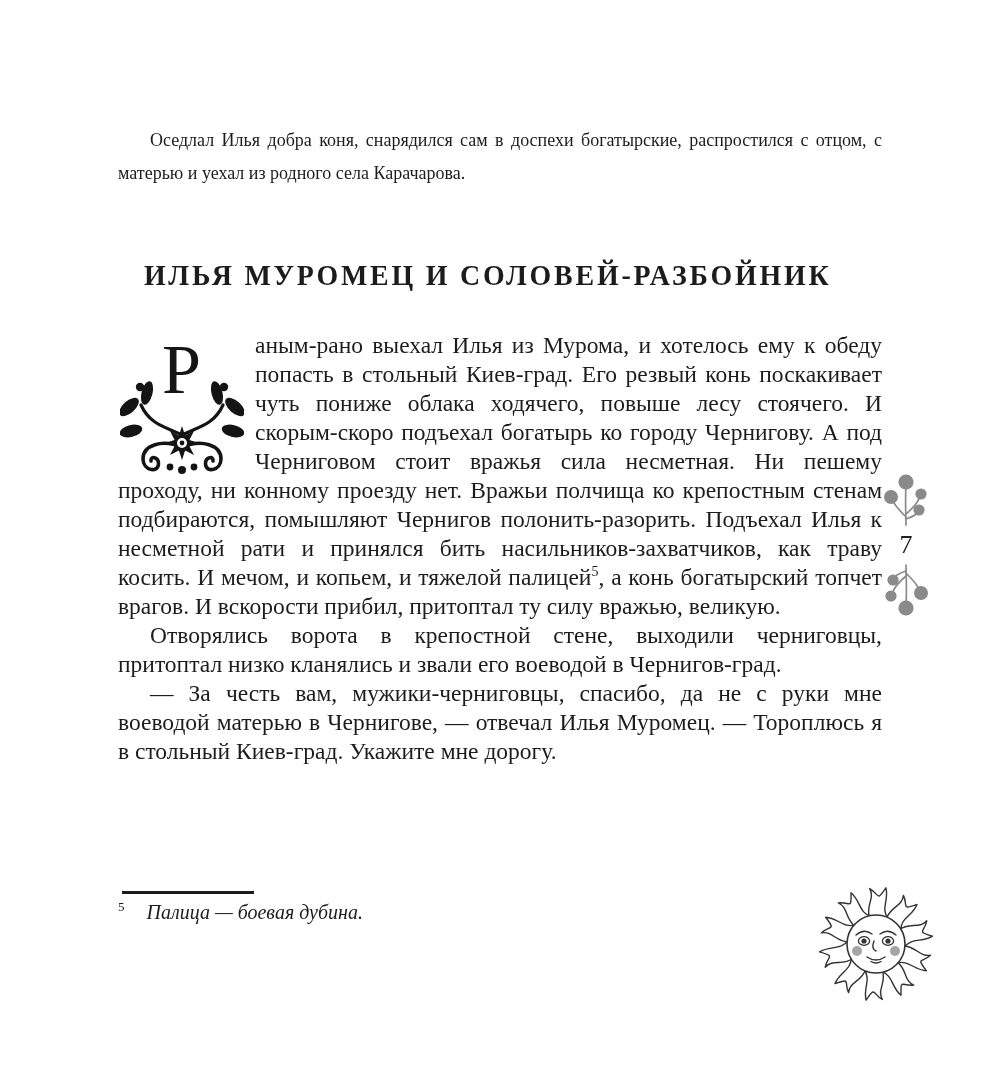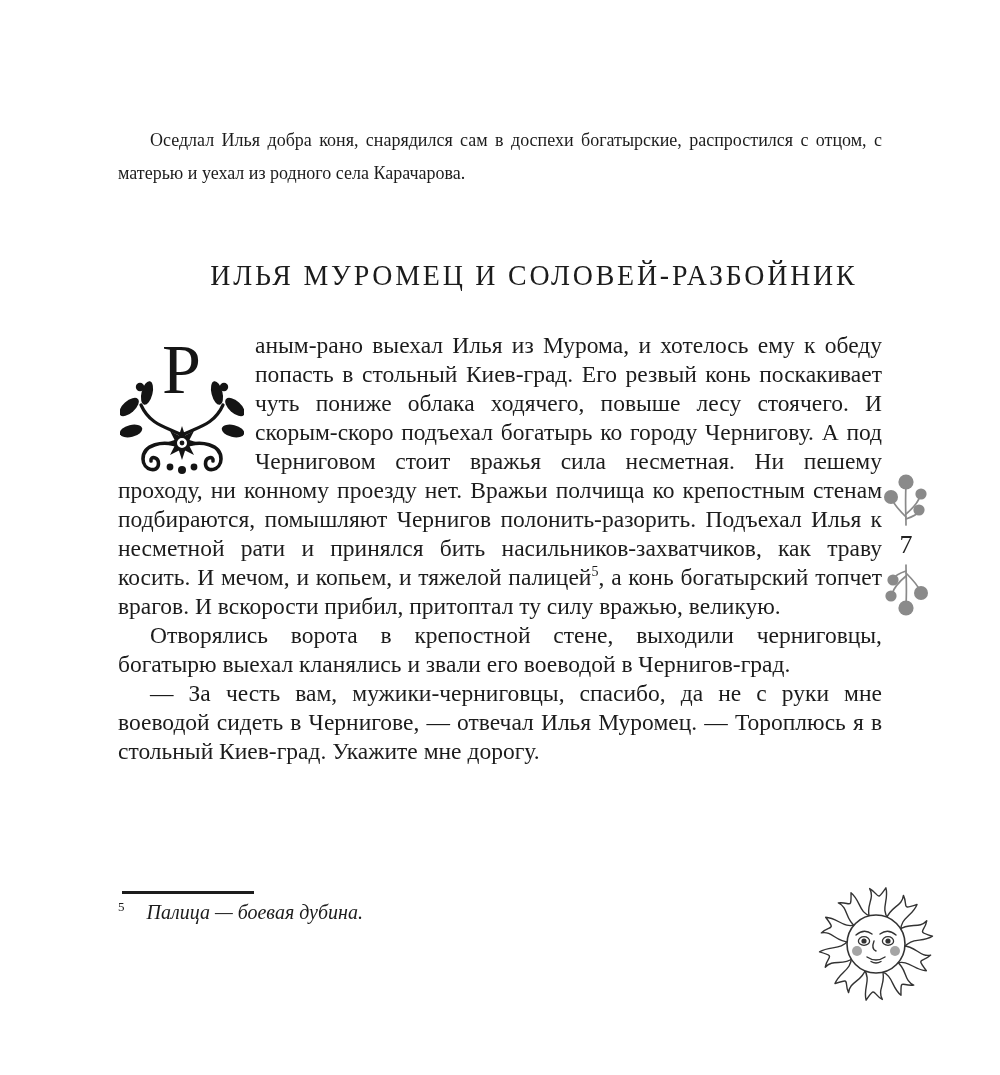--- a/index.html
+++ b/index.html
@@ -18,24 +18,24 @@
   }
   .intro{
     margin:0;
     font-size:18px;
     line-height:32.5px;
     text-align:justify;
     text-indent:32px;
   }
   .title{
     margin:66px 0 0 0;
-    font-weight:400;
+    font-weight:700;
     font-size:30px;
     line-height:40px;
-    text-align:right;
+    text-align:left;
     white-space:nowrap;
   }
   .title .title-inner{
     display:inline-block;
     letter-spacing:3px;
     transform:scaleX(0.93);
     transform-origin:center;
   }
   .story{
     margin-top:36px;
@@ -139,22 +139,22 @@
             <polygon points="62,57 65.1,66.6 74,62 69.4,70.9 79,74 69.4,77.1 74,86 65.1,81.4 62,91 58.9,81.4 50,86 54.6,77.1 45,74 54.6,70.9 50,62 58.9,66.6" fill="#141414"></polygon>
             <circle cx="62" cy="74" r="6.5" fill="#ffffff" stroke="#141414" stroke-width="3"></circle>
             <circle cx="62" cy="74" r="2.4" fill="#141414"></circle>
             <circle cx="50" cy="98" r="3.4" fill="#141414"></circle>
             <circle cx="62" cy="101" r="4" fill="#141414"></circle>
             <circle cx="74" cy="98" r="3.4" fill="#141414"></circle>
           </svg>
           <span class="dropcap-letter">Р</span>
         </span><span>аным-рано выехал Илья из Мурома, и хотелось ему к обеду попасть в стольный Киев-град. Его резвый конь поскакивает чуть пониже облака ходячего, повыше лесу стоячего. И скорым-скоро подъехал богатырь ко городу Чернигову. А под Черниговом стоит вражья сила несметная. Ни пешему проходу, ни конному проезду нет. Вражьи полчища ко крепостным стенам подбираются, помышляют Чернигов полонить-разорить. Подъехал Илья к несметной рати и принялся бить насильников-захватчиков, как траву косить. И мечом, и копьем, и тяжелой палицей</span><sup class="fn-ref">5</sup><span>, а конь богатырский топчет врагов. И вскорости прибил, притоптал ту силу вражью, великую.</span>
       </p>
-      <p class="para indent">Отворялись ворота в крепостной стене, выходили черниговцы, богатырю выехал кланялись и звали его воеводой в Чернигов-град.</p>
-      <p class="para indent">— За честь вам, мужики-черниговцы, спасибо, да не с руки мне воеводой сидеть в Чернигове, — отвечал Илья Муромец. — Тороплюсь я в стольный Киев-град. Укажите мне дорогу.</p>
+      <p class="para indent">Отворялись ворота в крепостной стене, выходили черниговцы, притоптал низко кланялись и звали его воеводой в Чернигов-град.</p>
+      <p class="para indent">— За честь вам, мужики-черниговцы, спасибо, да не с руки мне воеводой матерью в Чернигове, — отвечал Илья Муромец. — Тороплюсь я в стольный Киев-град. Укажите мне дорогу.</p>
     </div>
   </div>
 
   <div class="footnote">
     <div class="footnote-rule"></div>
     <p class="footnote-line"><sup>5</sup><span class="footnote-text">Палица — боевая дубина.</span></p>
   </div>
 
   <div class="margin-col">
     <svg class="berry" width="56" height="58" viewBox="0 0 56 58" xmlns="http://www.w3.org/2000/svg">

